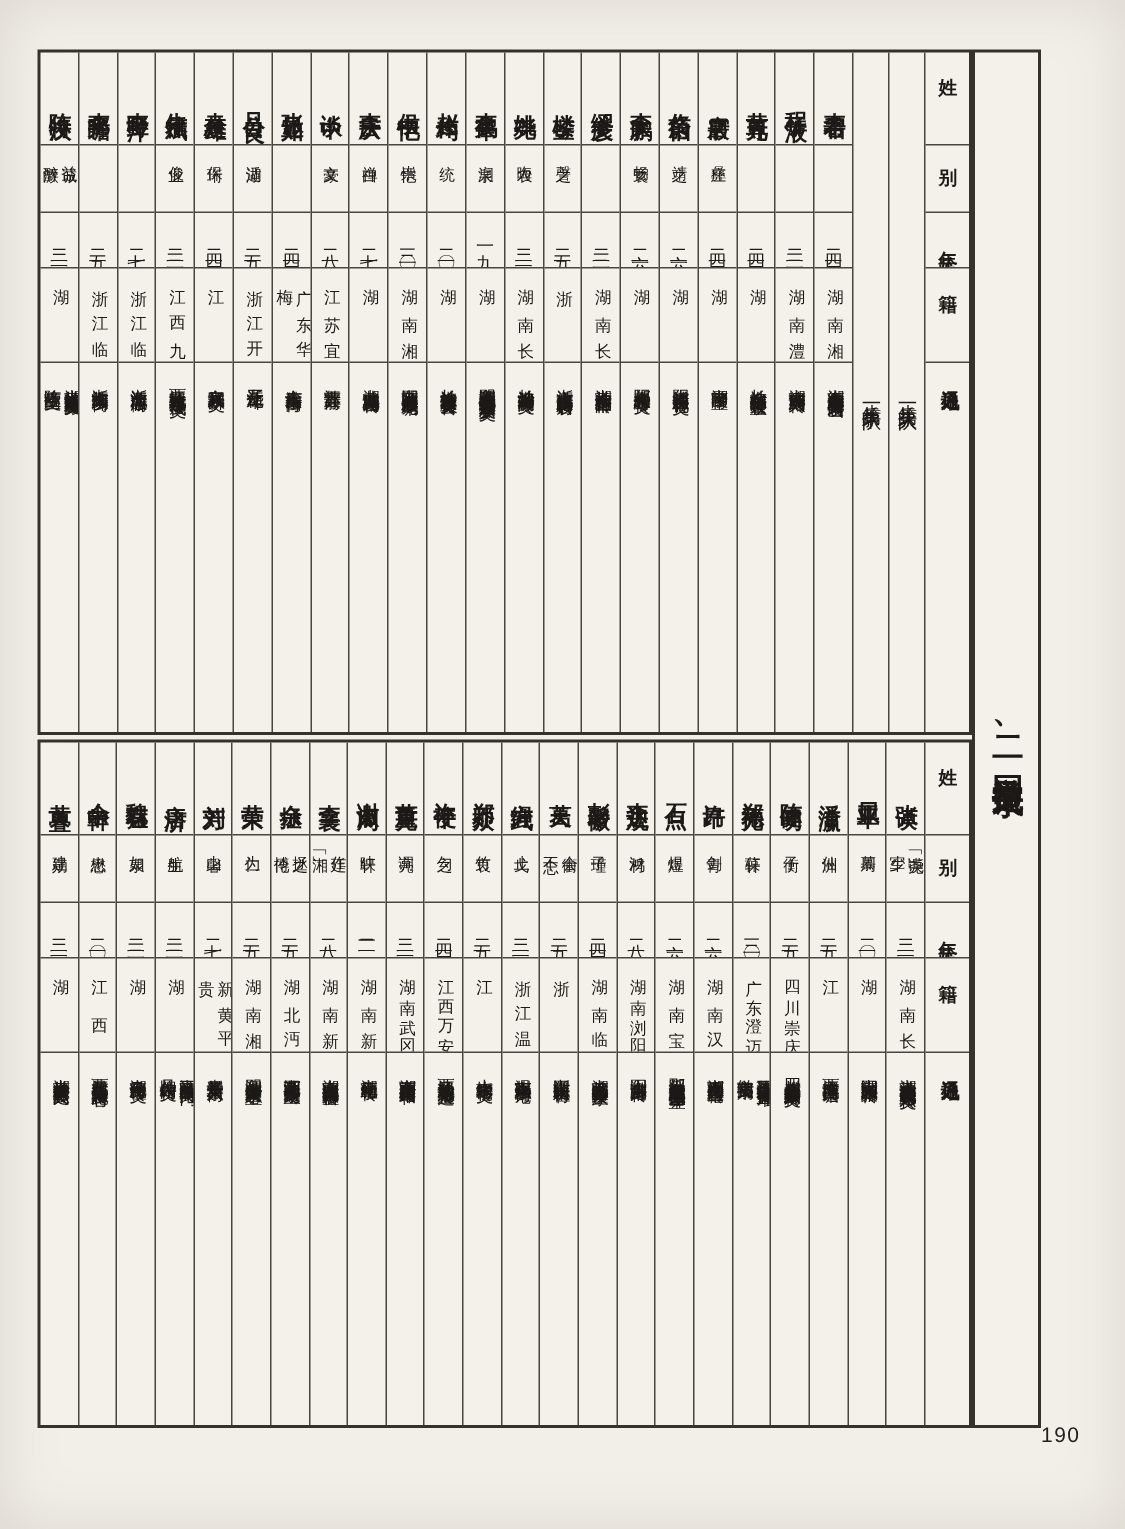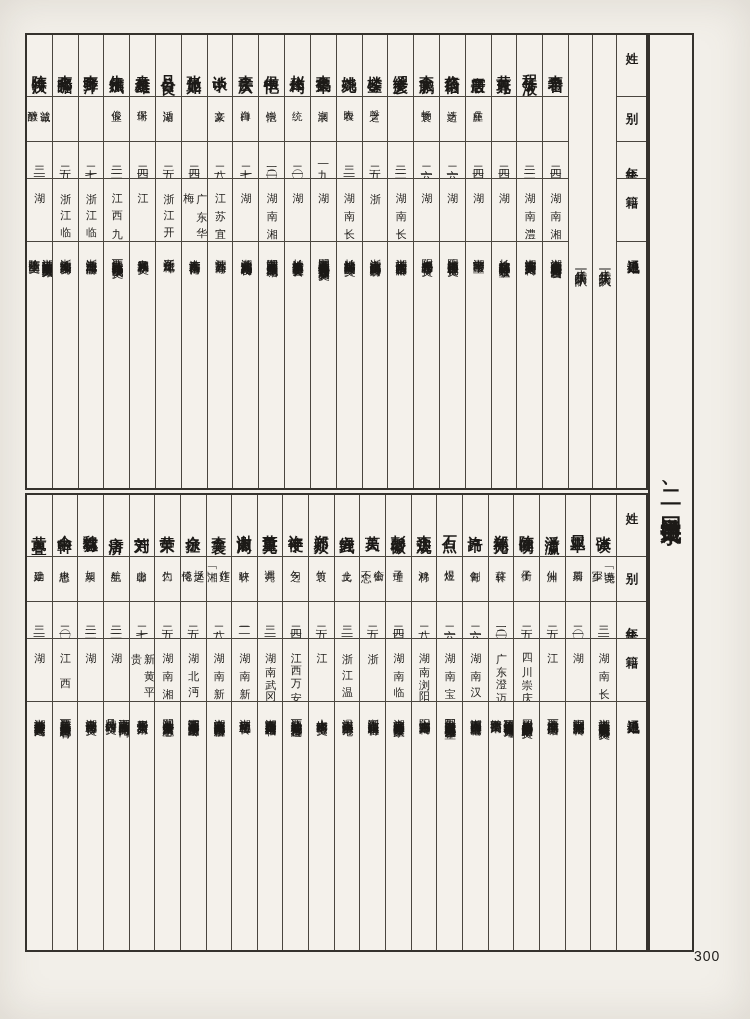--- a/index.html
+++ b/index.html
@@ -873,15 +873,15 @@
         <div class="cell r-addr">
           <span class="vt">湖南长沙文星桥第六号黄寓处</span>
         </div>
       </div>
     </div>
 
   <div class="title-strip">
     <span class="vt">二、同学通讯录</span>
   </div>
 
-  <div class="page-number">300</div>
+  <div class="page-number">190</div>
 
 </div>
 
 </body></html>

